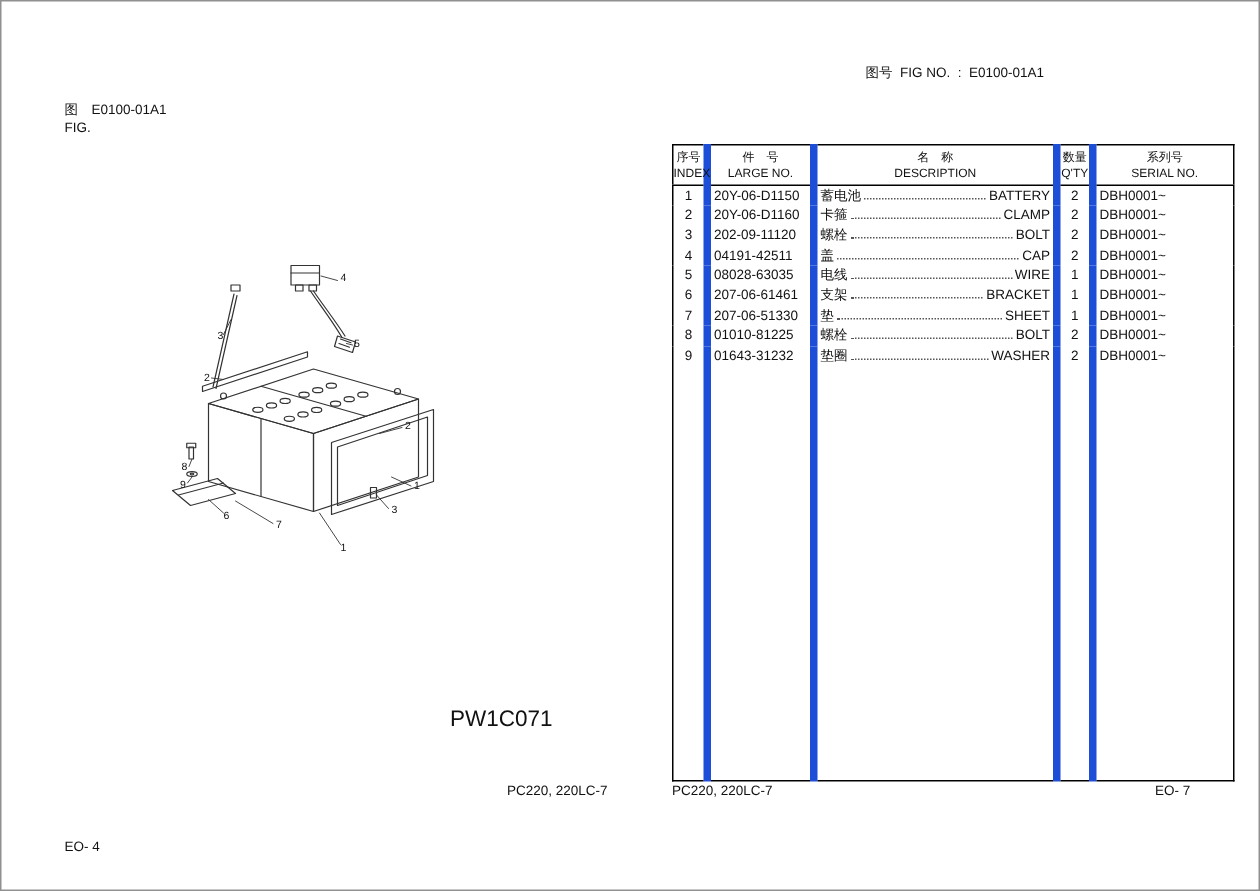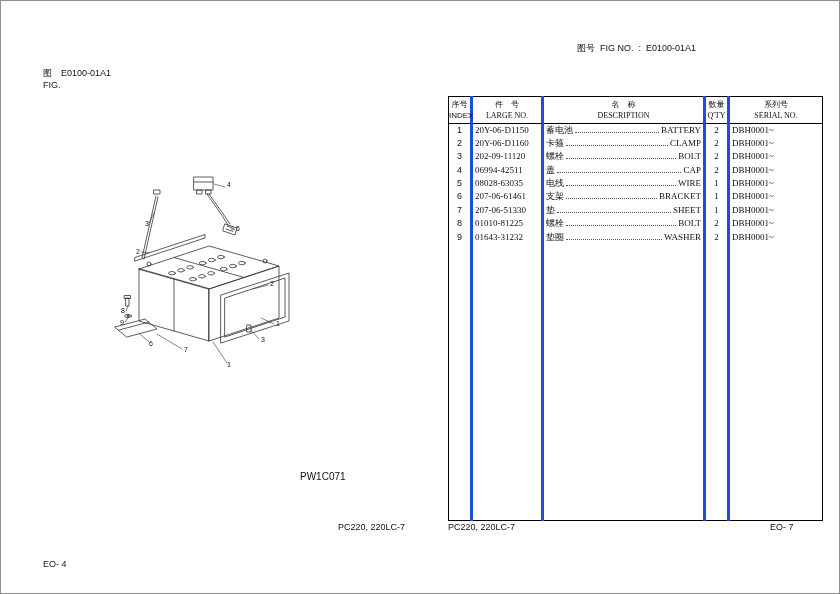--- a/index.html
+++ b/index.html
@@ -21,37 +21,37 @@
   
   .lefthead { position:absolute; left:42px; top:66px; display:flex; font-size:9px; line-height:12px; white-space:nowrap; }
   .lh-c1 { width:18px; }
   .lh-c2 { width:70px; }
   .note { margin-left:5px; }
 
   
   .diagram { position:absolute; left:100px; top:168px; width:210px; height:215px; }
   .diagram .callout { font-size:7px; text-anchor:middle; fill:#111; font-family:"Liberation Sans",sans-serif; }
 
-  .dwgcode { position:absolute; left:299px; top:470px; font-size:10px; }
+  .dwgcode { position:absolute; left:299px; top:470px; font-size:15px; }
 
   
   .footer { position:absolute; top:521px; font-size:9px; white-space:nowrap; }
   .f-eo4 { left:42px;margin-top:37px; }
   .f-model-l { left:337px; }
   .f-model-r { left:447px; }
   .f-eo5 { left:769px; }
 
   
   .parts {
     position:absolute; left:447px; top:95px; width:374px; height:425px;
     border:1px solid #000; border-collapse:collapse; table-layout:fixed;
     font-size:9px; line-height:12px;
   }
   .parts th, .parts td { padding:0 2px; vertical-align:top; font-weight:normal; }
-  .parts th + th, .parts td + td { border-left:3px solid #1d4ed8;font-family:Liberation Serif, serif; }
+  .parts th + th, .parts td + td { border-left:5px solid #1d4ed8; }
   .parts thead th { border-bottom:1px solid #000; text-align:center; font-size:8px; line-height:11px; padding:2px 0 2px; height:27px; }
   .parts tbody tr.data { height:13.4px; }
   .parts tbody tr.filler { height:auto; }
   .c-index { text-align:center; }
   .c-part { padding-left:3px; }
   .c-qty { text-align:center; }
   .c-serial { padding-left:3px; }
   .descwrap { display:flex; }
   .descwrap .leader { flex:1; position:relative; }
   .descwrap .leader::after {
@@ -246,21 +246,21 @@
         <span class="leader"></span>
         <span>BOLT</span>
       </div>
     </td>
     <td class="c-qty">2</td>
     <td class="c-serial">DBH0001~</td>
   </tr>
 
   <tr class="data">
     <td class="c-index">4</td>
-    <td class="c-part">06994-42511</td>
+    <td class="c-part">04191-42511</td>
     <td class="c-desc">
       <div class="descwrap">
         <span>盖</span>
         <span class="leader"></span>
         <span>CAP</span>
       </div>
     </td>
     <td class="c-qty">2</td>
     <td class="c-serial">DBH0001~</td>
   </tr>

